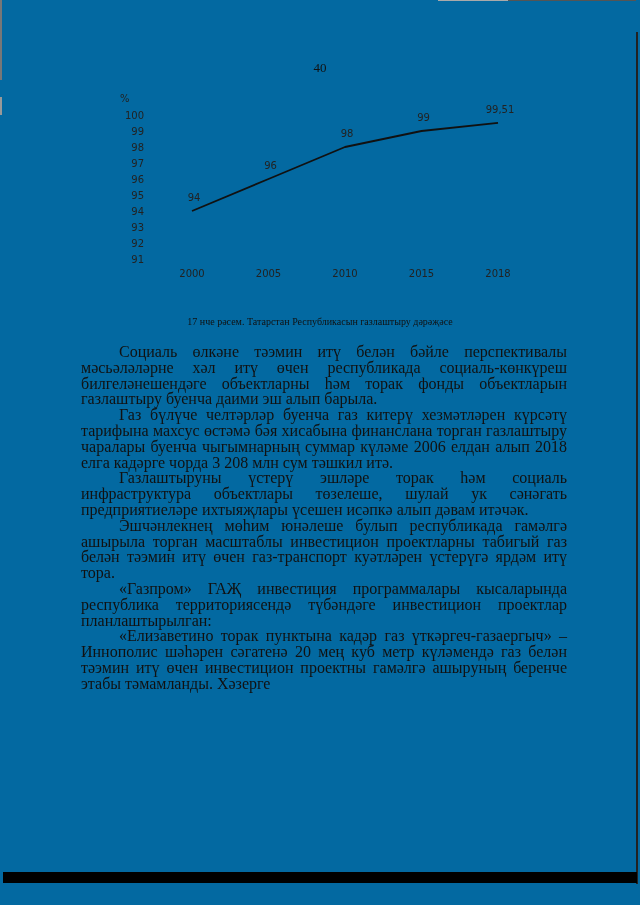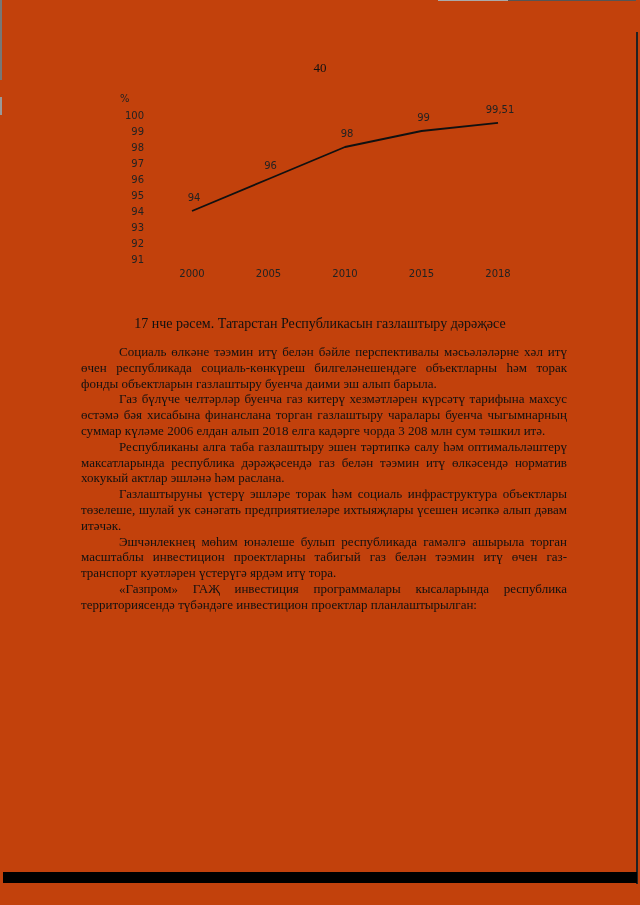--- a/index.html
+++ b/index.html
@@ -12,21 +12,21 @@
       height: 905px;
       position: relative;
       overflow: hidden;
       font-family: "Liberation Serif", "DejaVu Serif", serif;
       color: #111;
     }
     .page {
       position: absolute;
       left: 0; top: 0;
       width: 640px; height: 905px;
-      background: #c2410c;
+      background: #0369a1;
     }
     .scan-top-edge {
       position: absolute;
       left: 508px; top: 0;
       width: 128px; height: 1px;
       background: #555;
     }
     .scan-top-edge-light {
       position: absolute;
       left: 438px; top: 0;
@@ -77,28 +77,28 @@
     .chart text {
       font-family: "DejaVu Sans", "Liberation Sans", sans-serif;
       font-size: 10px;
       fill: #222;
     }
     .caption {
       position: absolute;
       left: 0; width: 640px;
       top: 316px;
       text-align: center;
-      font-size: 14px;
+      font-size: 10px;
     }
     .body-text {
       position: absolute;
       left: 81px;
       top: 344px;
       width: 486px;
-      font-size: 13px;
+      font-size: 16px;
       line-height: 15.8px;
     }
     .body-text p {
       margin: 0;
       text-align: justify;
       text-indent: 38px;
     }
   </style>
 </head>
 <body>
@@ -144,18 +144,18 @@
           <text x="400" y="27.839999999999918" text-anchor="middle">99,51</text>
         </g>
     </svg>
   </div>
 
   <div class="caption">17 нче рәсем. Татарстан Республикасын газлаштыру дәрәҗәсе</div>
 
   <div class="body-text">
     <p>Социаль өлкәне тәэмин итү белән бәйле перспективалы мәсьәләләрне хәл итү өчен республикада социаль-көнкүреш билгеләнешендәге объектларны һәм торак фонды объектларын газлаштыру буенча даими эш алып барыла.</p>
     <p>Газ бүлүче челтәрләр буенча газ китерү хезмәтләрен күрсәтү тарифына махсус өстәмә бәя хисабына финанслана торган газлаштыру чаралары буенча чыгымнарның суммар күләме 2006 елдан алып 2018 елга кадәрге чорда 3 208 млн сум тәшкил итә.</p>
-    <p>Республиканы алга таба газлаштыру эшен тәртипкә салу һәм оптимальләштерү максатларында республика дәрәҗәсендә газ белән тәэмин итү өлкәсендә норматив хокукый актлар эшләнә һәм раслана.</p>
     <p>Газлаштыруны үстерү эшләре торак һәм социаль инфраструктура объектлары төзелеше, шулай ук сәнәгать предприятиеләре ихтыяҗлары үсешен исәпкә алып дәвам итәчәк.</p>
     <p>Эшчәнлекнең мөһим юнәлеше булып республикада гамәлгә ашырыла торган масштаблы инвестицион проектларны табигый газ белән тәэмин итү өчен газ-транспорт куәтләрен үстерүгә ярдәм итү тора.</p>
     <p>«Газпром» ГАҖ инвестиция программалары кысаларында республика территориясендә түбәндәге инвестицион проектлар планлаштырылган:</p>
+    <p>«Елизаветино торак пунктына кадәр газ үткәргеч-газаергыч» – Иннополис шәһәрен сәгатенә 20 мең куб метр күләмендә газ белән тәэмин итү өчен инвестицион проектны гамәлгә ашыруның беренче этабы тәмамланды. Хәзерге</p>
   </div>
 </div>
 
 </body></html>

